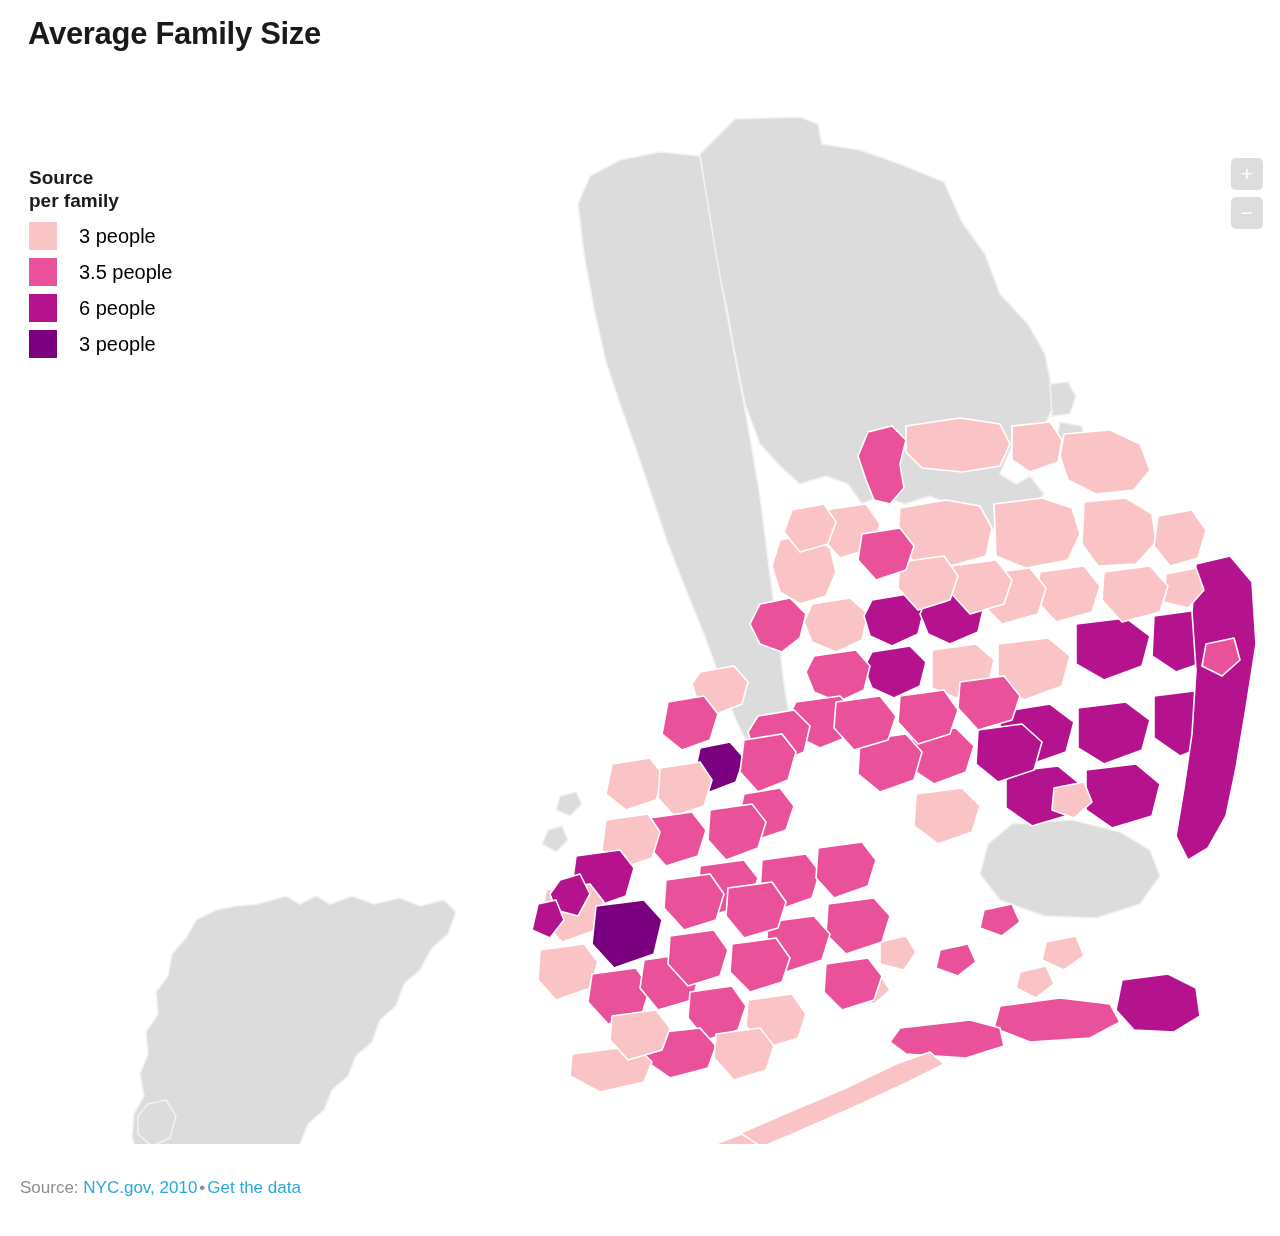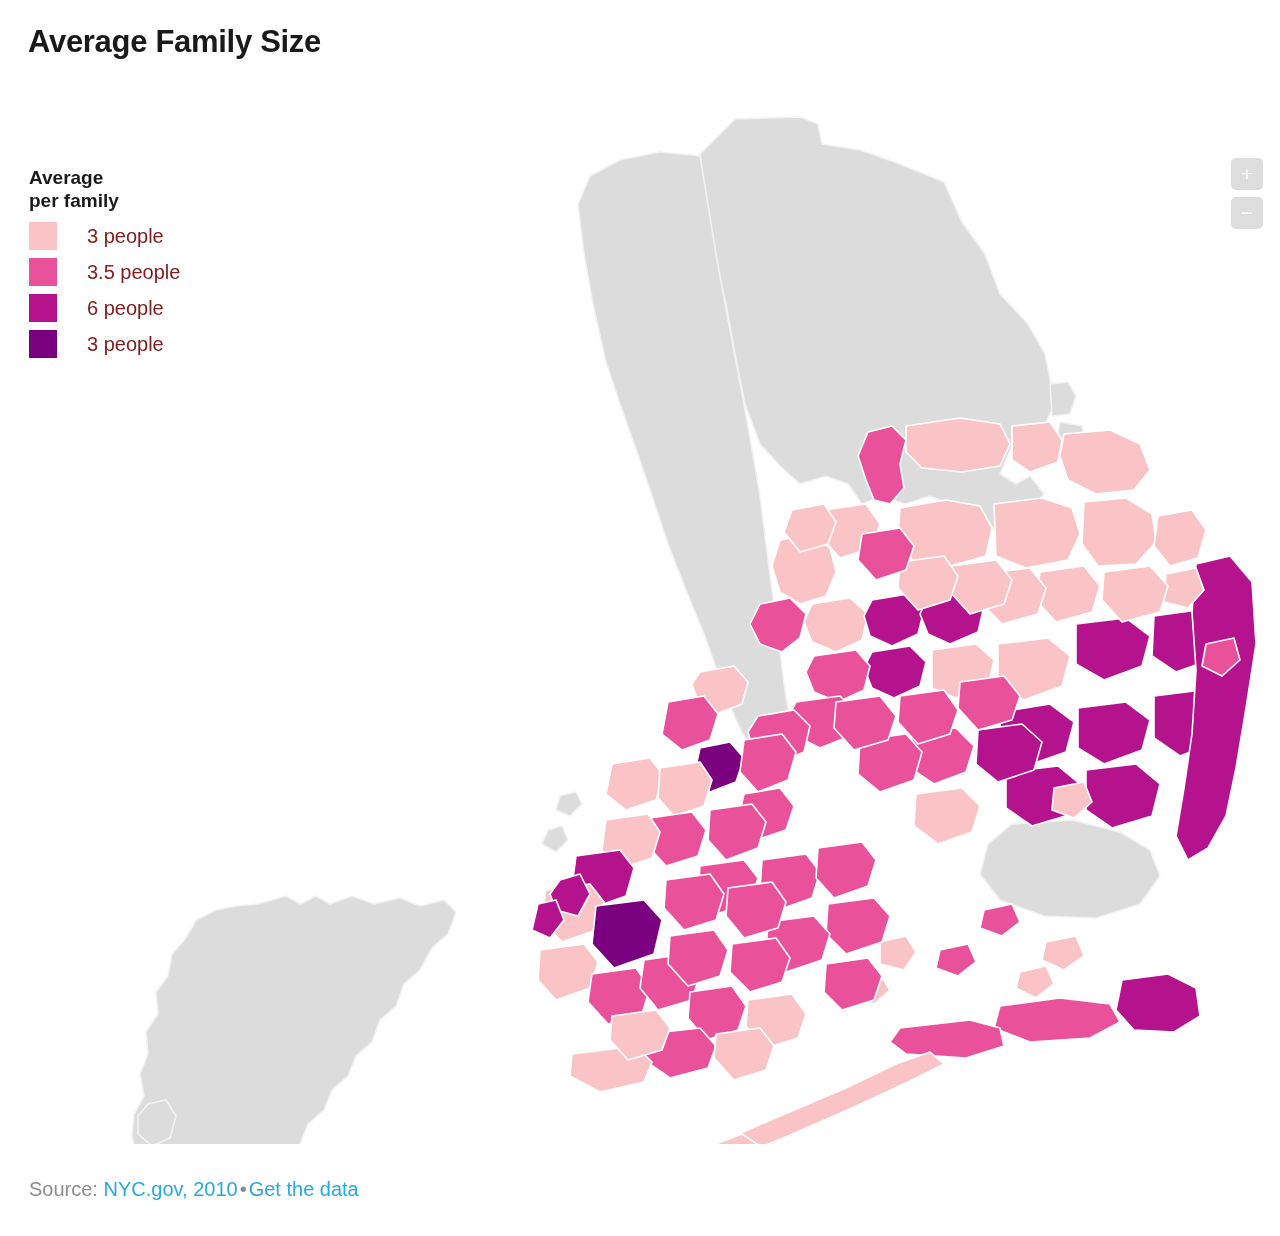--- a/index.html
+++ b/index.html
@@ -18,21 +18,21 @@
   #page {
     position: relative;
     width: 1280px;
     height: 1236px;
   }
 
   
   .title-block {
     position: absolute;
     left: 28px;
-    top: 22px;
+    top: 14px;
     width: 860px;
   }
   .title-line {
     font-size: 31px;
     font-weight: bold;
     line-height: 40px;
     letter-spacing: -0.3px;
     color: #1a1a1a;
     white-space: nowrap;
   }
@@ -58,22 +58,22 @@
     align-items: center;
     height: 36px;
   }
   .legend-swatch {
     width: 28px;
     height: 28px;
     flex: 0 0 28px;
   }
   .legend-label {
     font-size: 20px;
-    color: #7f1d1d;
-    margin-left: 30px;
+    color: #000000;
+    margin-left: 22px;
     line-height: 1;
     white-space: nowrap;
   }
 
   
   .zoom-controls {
     position: absolute;
     right: 17px;
     top: 158px;
     z-index: 7;
@@ -112,23 +112,23 @@
     display: block;
     width: 1280px;
     height: 1040px;
   }
   .region { stroke: #ffffff; stroke-width: 1.6; stroke-linejoin: round; }
   .region-nodata { stroke: #f2f2f2; stroke-width: 1.6; }
 
   
   .footer {
     position: absolute;
-    left: 29px;
+    left: 20px;
     top: 1178px;
-    font-size: 20px;
+    font-size: 17px;
     color: #8d8d8d;
     white-space: nowrap;
   }
   .footer a, .footer .lnk {
     color: #29a8e0;
     text-decoration: none;
     cursor: pointer;
   }
   .footer .dot { color: #8d8d8d; padding: 0 2px; }
 </style>
@@ -136,21 +136,21 @@
 <body>
 
 <div id="page">
 
   <div class="title-block">
     <div class="title-line">Average Family Size</div>
   </div>
 
   <div class="legend">
     <div class="legend-title">
-      <div>Average</div>
+      <div>Source</div>
       <div>per family</div>
     </div>
     <div class="legend-items" id="legend-items">
         <div class="legend-row">
           <div class="legend-swatch" style="background: rgb(250, 196, 198);"></div>
           <div class="legend-label">3 people</div>
         </div>
         <div class="legend-row">
           <div class="legend-swatch" style="background: rgb(234, 81, 155);"></div>
           <div class="legend-label">3.5 people</div>

